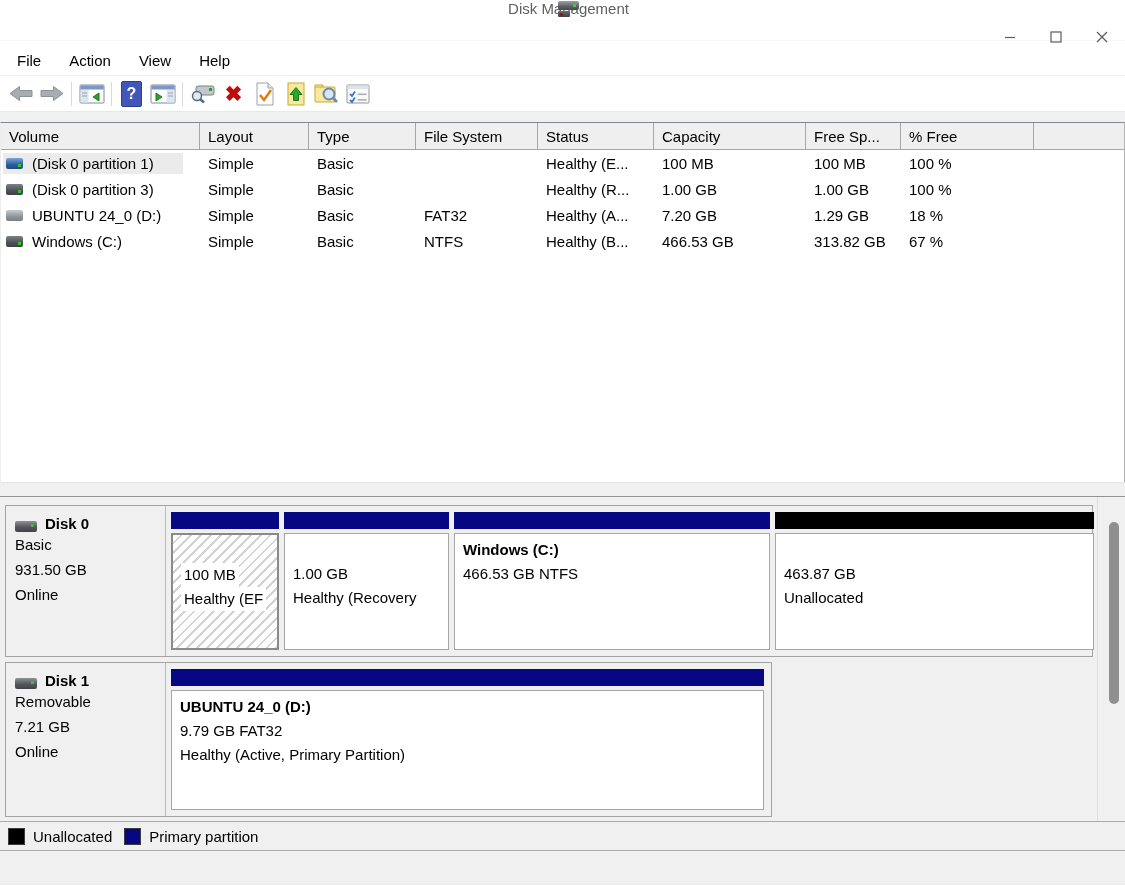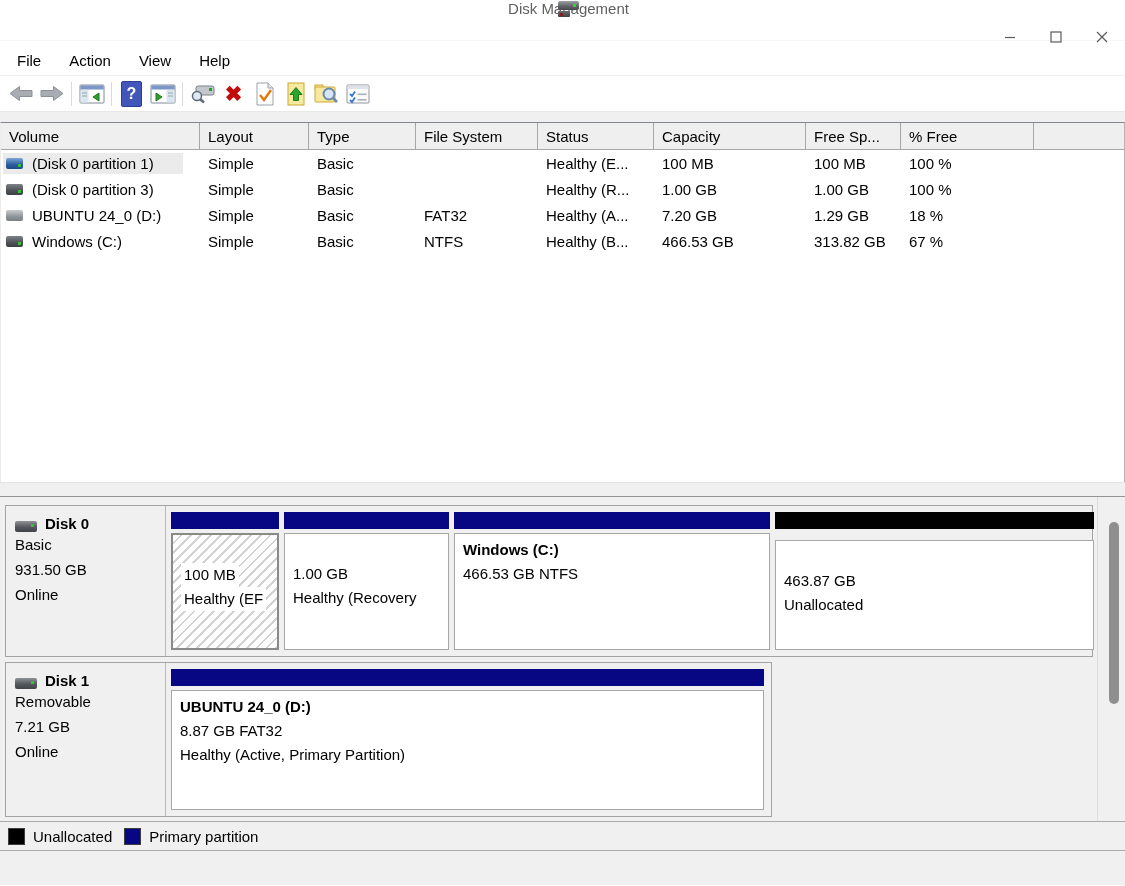--- a/index.html
+++ b/index.html
@@ -325,21 +325,21 @@
           <div class="p-line">Healthy (Recovery</div>
         </div>
       </div>
       <div class="part" style="width:316px;">
         <div class="part-bar" style="background: rgb(7, 7, 131);"></div>
         <div class="part-body">
           <div class="p-line b">Windows  (C:)</div>
           <div class="p-line">466.53 GB NTFS</div>
         </div>
       </div>
-      <div class="part" style="width:319px;gap:7px;">
+      <div class="part" style="width:319px;">
         <div class="part-bar" style="background: rgb(0, 0, 0);"></div>
         <div class="part-body">
           <div class="p-line b"></div>
           <div class="p-line">463.87 GB</div>
           <div class="p-line">Unallocated</div>
         </div>
       </div>
     </div>
   </div>
 
@@ -353,21 +353,21 @@
         <div>Removable</div>
         <div>7.21 GB</div>
         <div>Online</div>
       </div>
     </div>
     <div class="parts">
       <div class="part" style="width:593px;">
         <div class="part-bar" style="background: rgb(7, 7, 131);"></div>
         <div class="part-body">
           <div class="p-line b">UBUNTU 24_0  (D:)</div>
-          <div class="p-line">8.87 GB FAT32</div>
+          <div class="p-line">9.79 GB FAT32</div>
           <div class="p-line">Healthy (Active, Primary Partition)</div>
         </div>
       </div>
     </div>
   </div>
 
   <div class="vscroll-thumb"></div>
 </div>
 
 <div class="legendbar">

